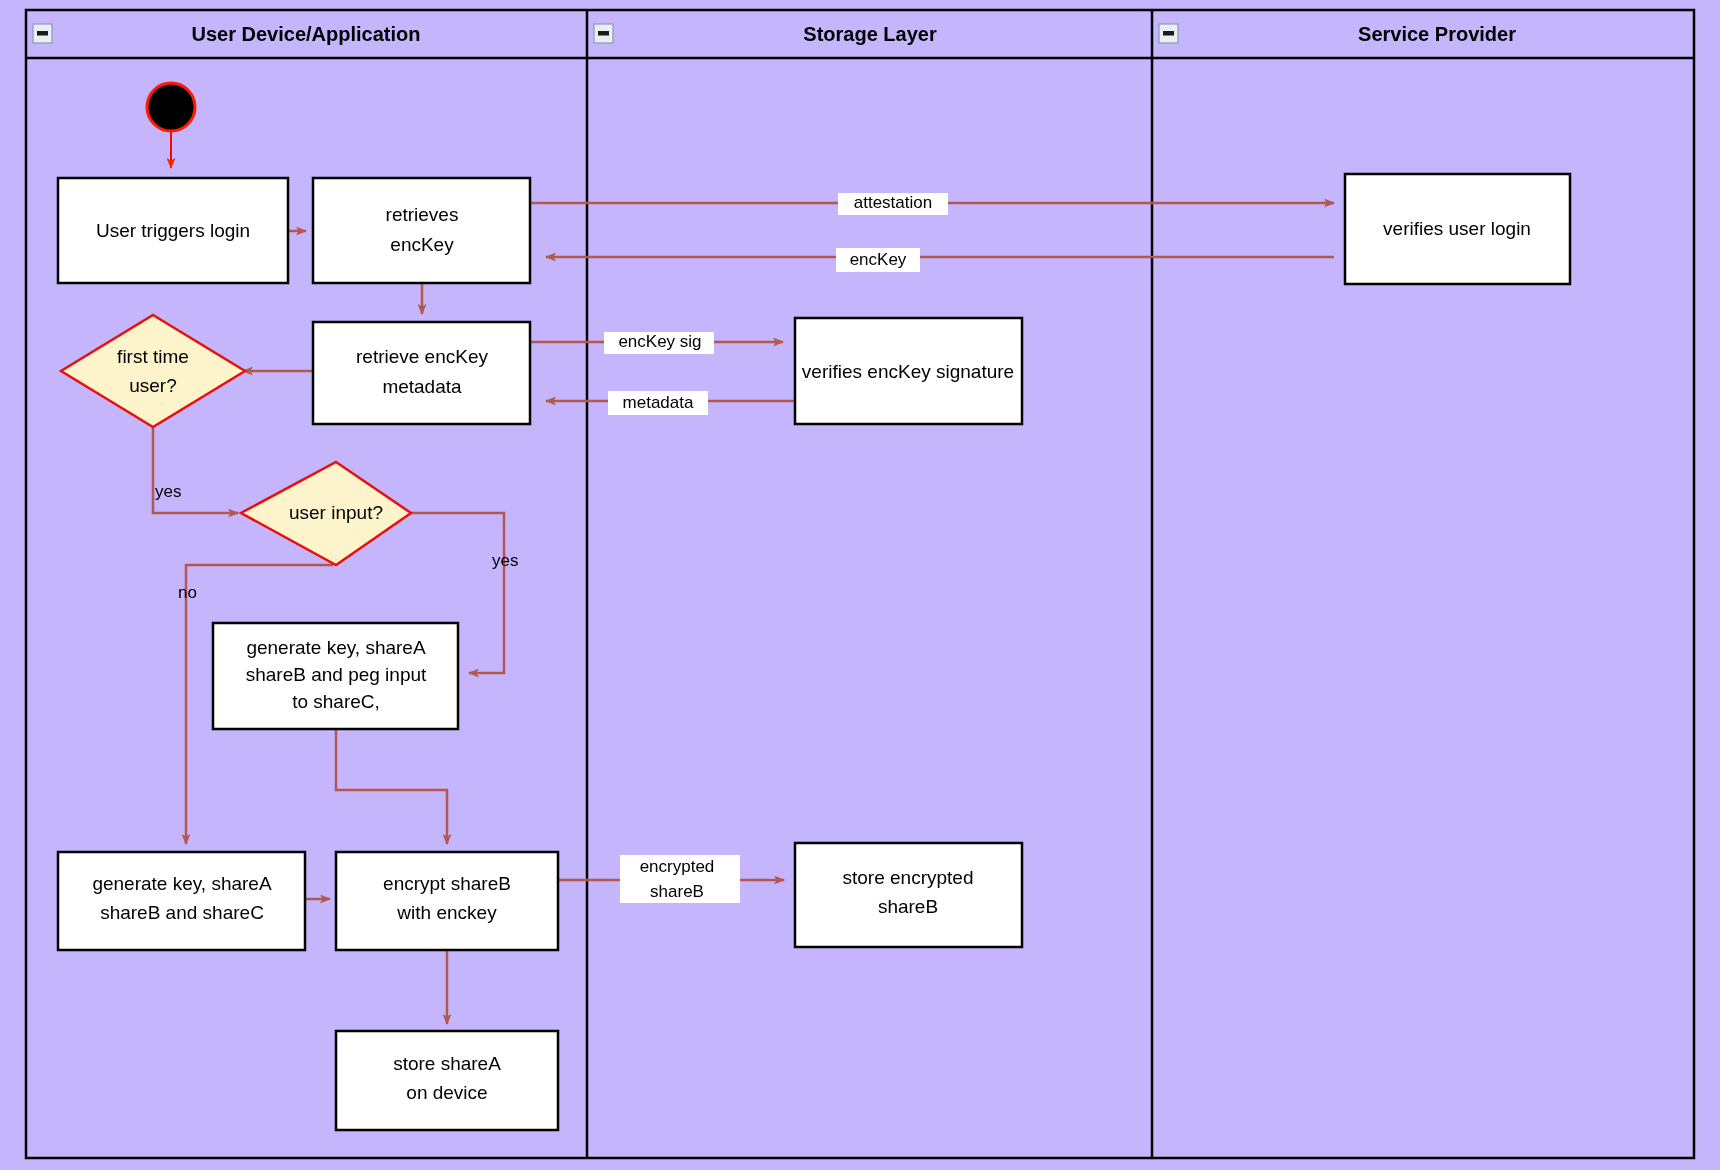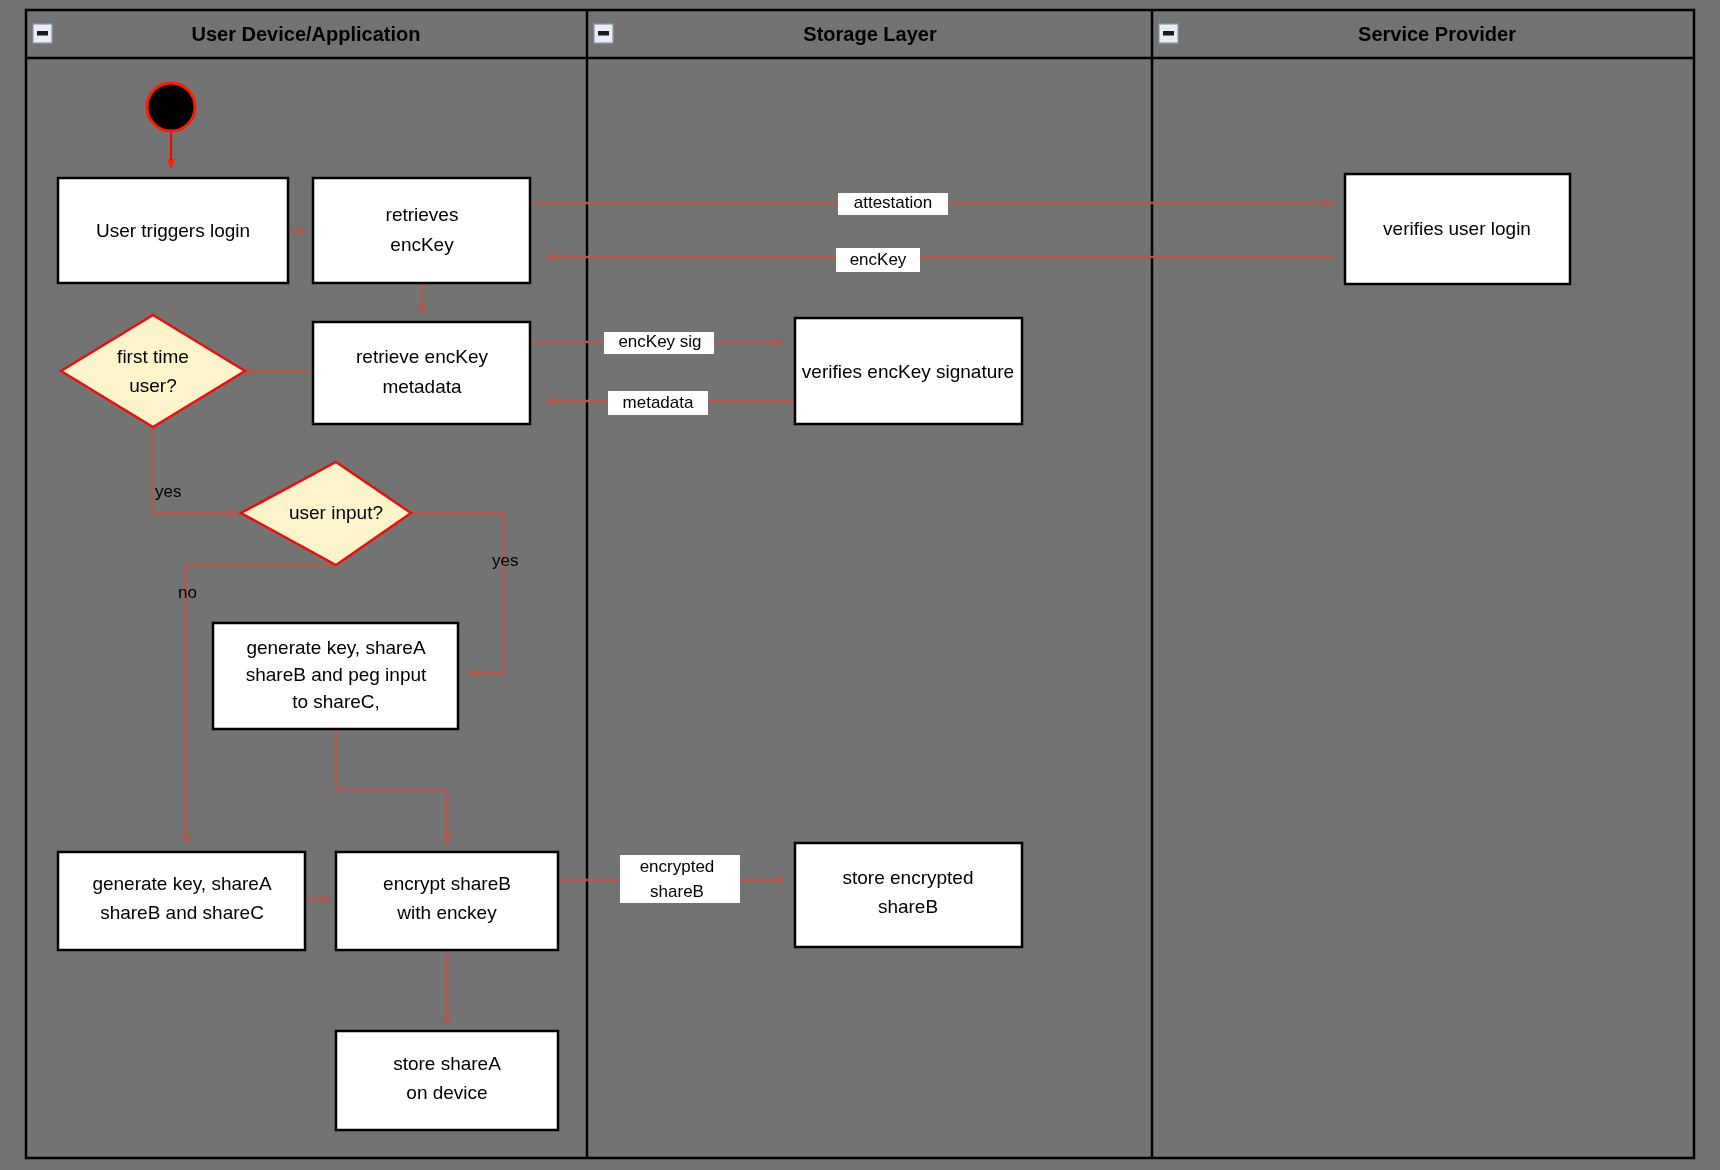--- a/index.html
+++ b/index.html
@@ -5,21 +5,21 @@
   html, body {
     margin: 0;
     padding: 0;
     background: #ffffff;
     font-family: "Liberation Sans", sans-serif;
   }
   #canvas {
     position: relative;
     width: 1720px;
     height: 1170px;
-    background: #737373;
+    background: #c4b5fd;
     overflow: hidden;
   }
   svg { display: block; }
 
   
   .lane-title {
     font-family: "Liberation Sans", sans-serif;
     font-size: 20px;
     font-weight: bold;
     fill: #000000;

